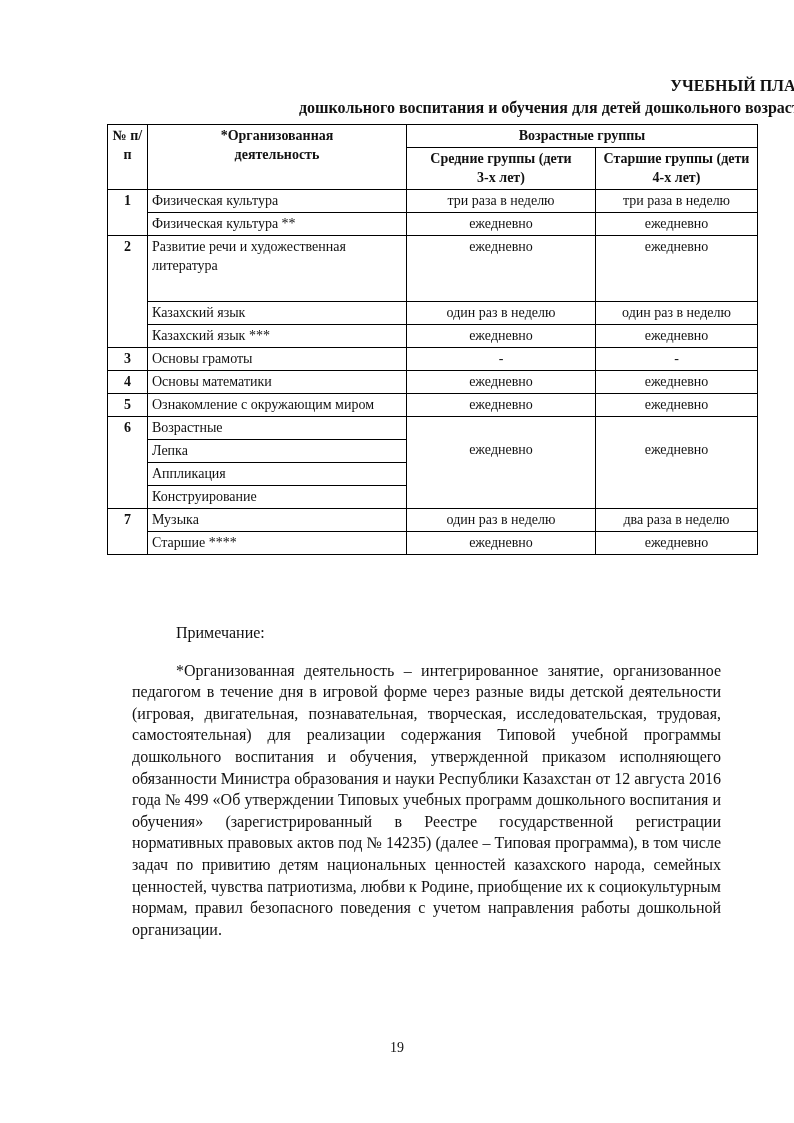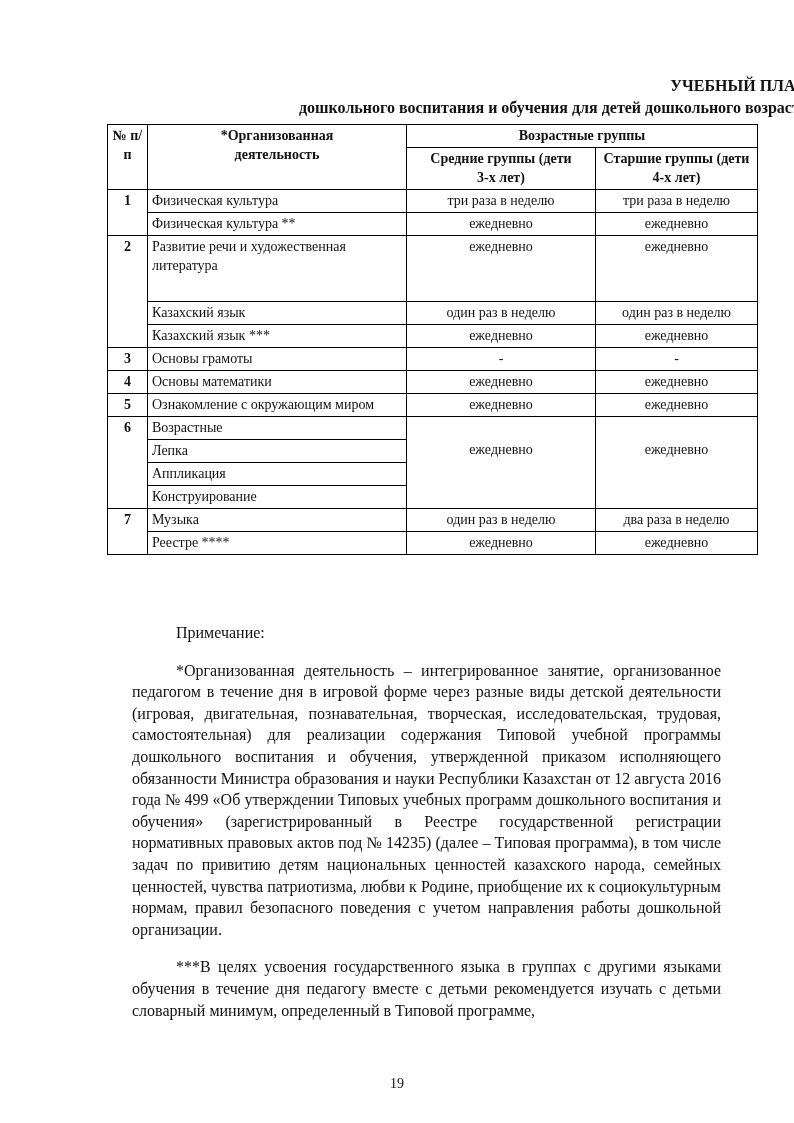--- a/index.html
+++ b/index.html
@@ -12,21 +12,21 @@
                font-size: 14px; line-height: 19px; table-layout: fixed; }
   table.plan td, table.plan th { border: 1px solid #000; padding: 1px 4px 2px 4px; vertical-align: top; }
   table.plan th { font-weight: bold; text-align: center; }
   .num { text-align: center; font-weight: bold; }
   .val { text-align: center; }
   .act { text-align: left; }
   .notes { position: absolute; left: 116px; width: 621px; top: 606px; font-size: 16px; line-height: 21.6px;
            text-align: justify; }
   .notes p { margin: 16px; text-indent: 44px; }
   .notes p.head { text-indent: 44px; }
-  .pagenum { position: absolute; top: 1040px; left: 0; width: 794px; text-align: center; font-size: 14px; margin-top: 36px; }
+  .pagenum { position: absolute; top: 1040px; left: 0; width: 794px; text-align: center; font-size: 14px; }
 </style>
 </head>
 <body>
 
 <div class="title t1">УЧЕБНЫЙ ПЛАН</div>
 <div class="title t2">дошкольного воспитания и обучения для детей дошкольного возраста</div>
 
 <table class="plan">
   <colgroup>
     <col style="width:40px">
@@ -111,26 +111,25 @@
     <td class="act">Конструирование</td>
   </tr>
 
   <tr>
     <td rowspan="2" class="num">7</td>
     <td class="act">Музыка</td>
     <td class="val">один раз в неделю</td>
     <td class="val">два раза в неделю</td>
   </tr>
   <tr>
-    <td class="act">Реестре ****</td>
+    <td class="act">Старшие ****</td>
     <td class="val">ежедневно</td>
     <td class="val">ежедневно</td>
   </tr>
 </tbody>
   </table>
 
 <div class="notes">
   <p class="head">Примечание:</p>
   <p>*Организованная деятельность – интегрированное занятие, организованное педагогом в течение дня в игровой форме через разные виды детской деятельности (игровая, двигательная, познавательная, творческая, исследовательская, трудовая, самостоятельная) для реализации содержания Типовой учебной программы дошкольного воспитания и обучения, утвержденной приказом исполняющего обязанности Министра образования и науки Республики Казахстан от 12 августа 2016 года № 499 «Об утверждении Типовых учебных программ дошкольного воспитания и обучения» (зарегистрированный в Реестре государственной регистрации нормативных правовых актов под № 14235) (далее – Типовая программа), в том числе задач по привитию детям национальных ценностей казахского народа, семейных ценностей, чувства патриотизма, любви к Родине, приобщение их к социокультурным нормам, правил безопасного поведения с учетом направления работы дошкольной организации.</p>
-  <p>***В целях усвоения государственного языка в группах с другими языками обучения в течение дня педагогу вместе с детьми рекомендуется изучать с детьми словарный минимум, определенный в Типовой программе,</p>
 </div>
 
 <div class="pagenum">19</div>
 
 </body></html>

